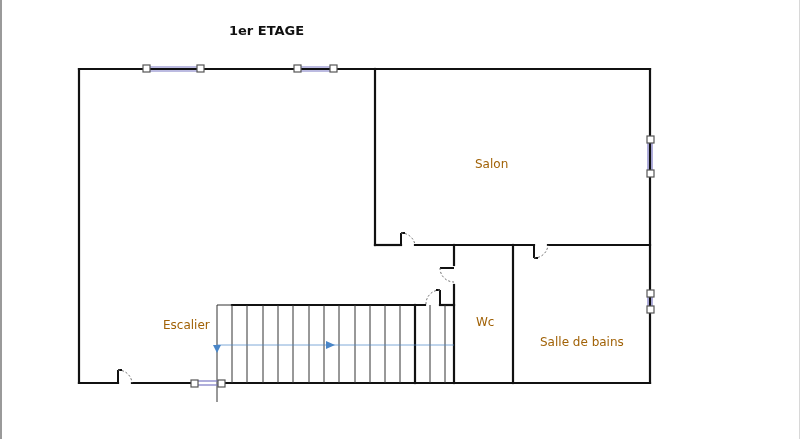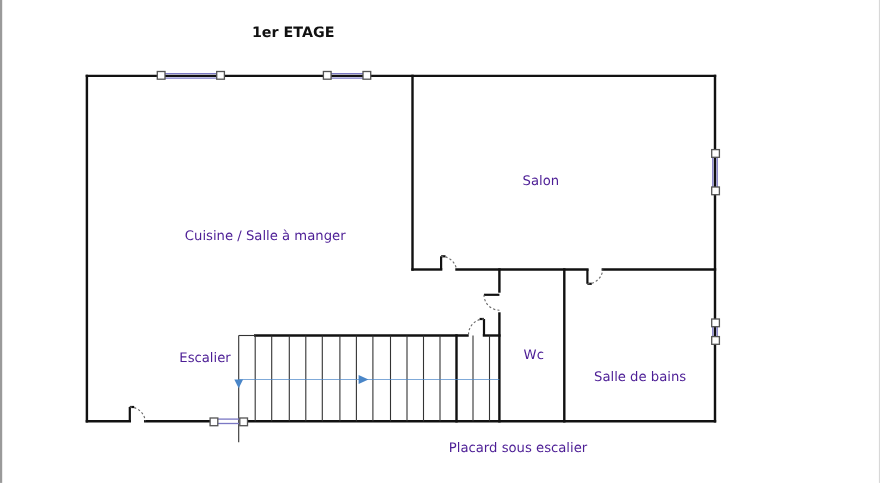--- a/index.html
+++ b/index.html
@@ -1,21 +1,21 @@
 <!DOCTYPE html>
 <html><head>
 <meta charset="utf-8">
 <style>
   html, body { margin: 0; padding: 0; }
   body { width: 800px; height: 439px; background: #ffffff; position: relative; overflow: hidden; font-family: "DejaVu Sans", sans-serif; }
   .frame { position: absolute; left: 0; top: 0; width: 800px; height: 388px; }
   .left-border { position: absolute; left: 0; top: 0; width: 2px; height: 439px; background: #9a9a9a; }
   .right-border { position: absolute; right: 0; top: 0; width: 1px; height: 439px; background: #d8d8d8; }
   svg { position: absolute; left: 0; top: 0; }
-  .lbl { position: absolute; font-size: 12px; color: #4c1d95; white-space: nowrap; font-family: "DejaVu Sans", sans-serif; }
+  .lbl { position: absolute; font-size: 12px; color: #a16207; white-space: nowrap; font-family: "DejaVu Sans", sans-serif; }
   .title { position: absolute; left: 229px; top: 23px; font-size: 13px; font-weight: bold; color: #111; font-family: "DejaVu Sans", sans-serif; }
 </style>
 </head>
 <body>
 
 <div class="frame">
   <div class="left-border"></div>
   <div class="right-border"></div>
 
   <div class="title">1er ETAGE</div>
@@ -120,19 +120,17 @@
       <rect x="647" y="290" width="7" height="7" fill="#fff" stroke="#555"></rect>
       <rect x="647" y="306" width="7" height="7" fill="#fff" stroke="#555"></rect>
 
       <line x1="196" y1="381" x2="220" y2="381"></line>
       <line x1="196" y1="385" x2="220" y2="385"></line>
       <rect x="191" y="380" width="7" height="7" fill="#fff" stroke="#555"></rect>
       <rect x="218" y="380" width="7" height="7" fill="#fff" stroke="#555"></rect>
     </g>
   </svg>
 
-  <div class="lbl" style="left:168px; top:207px;">Cuisine / Salle à manger</div>
   <div class="lbl" style="left:475px; top:157px;">Salon</div>
   <div class="lbl" style="left:163px; top:318px;text-align:right;">Escalier</div>
   <div class="lbl" style="left:476px; top:315px;">Wc</div>
   <div class="lbl" style="left:540px; top:303px;margin-top:32px;">Salle de bains</div>
-  <div class="lbl" style="left:408px; top:400px;">Placard sous escalier</div>
 </div>
 
 </body></html>

